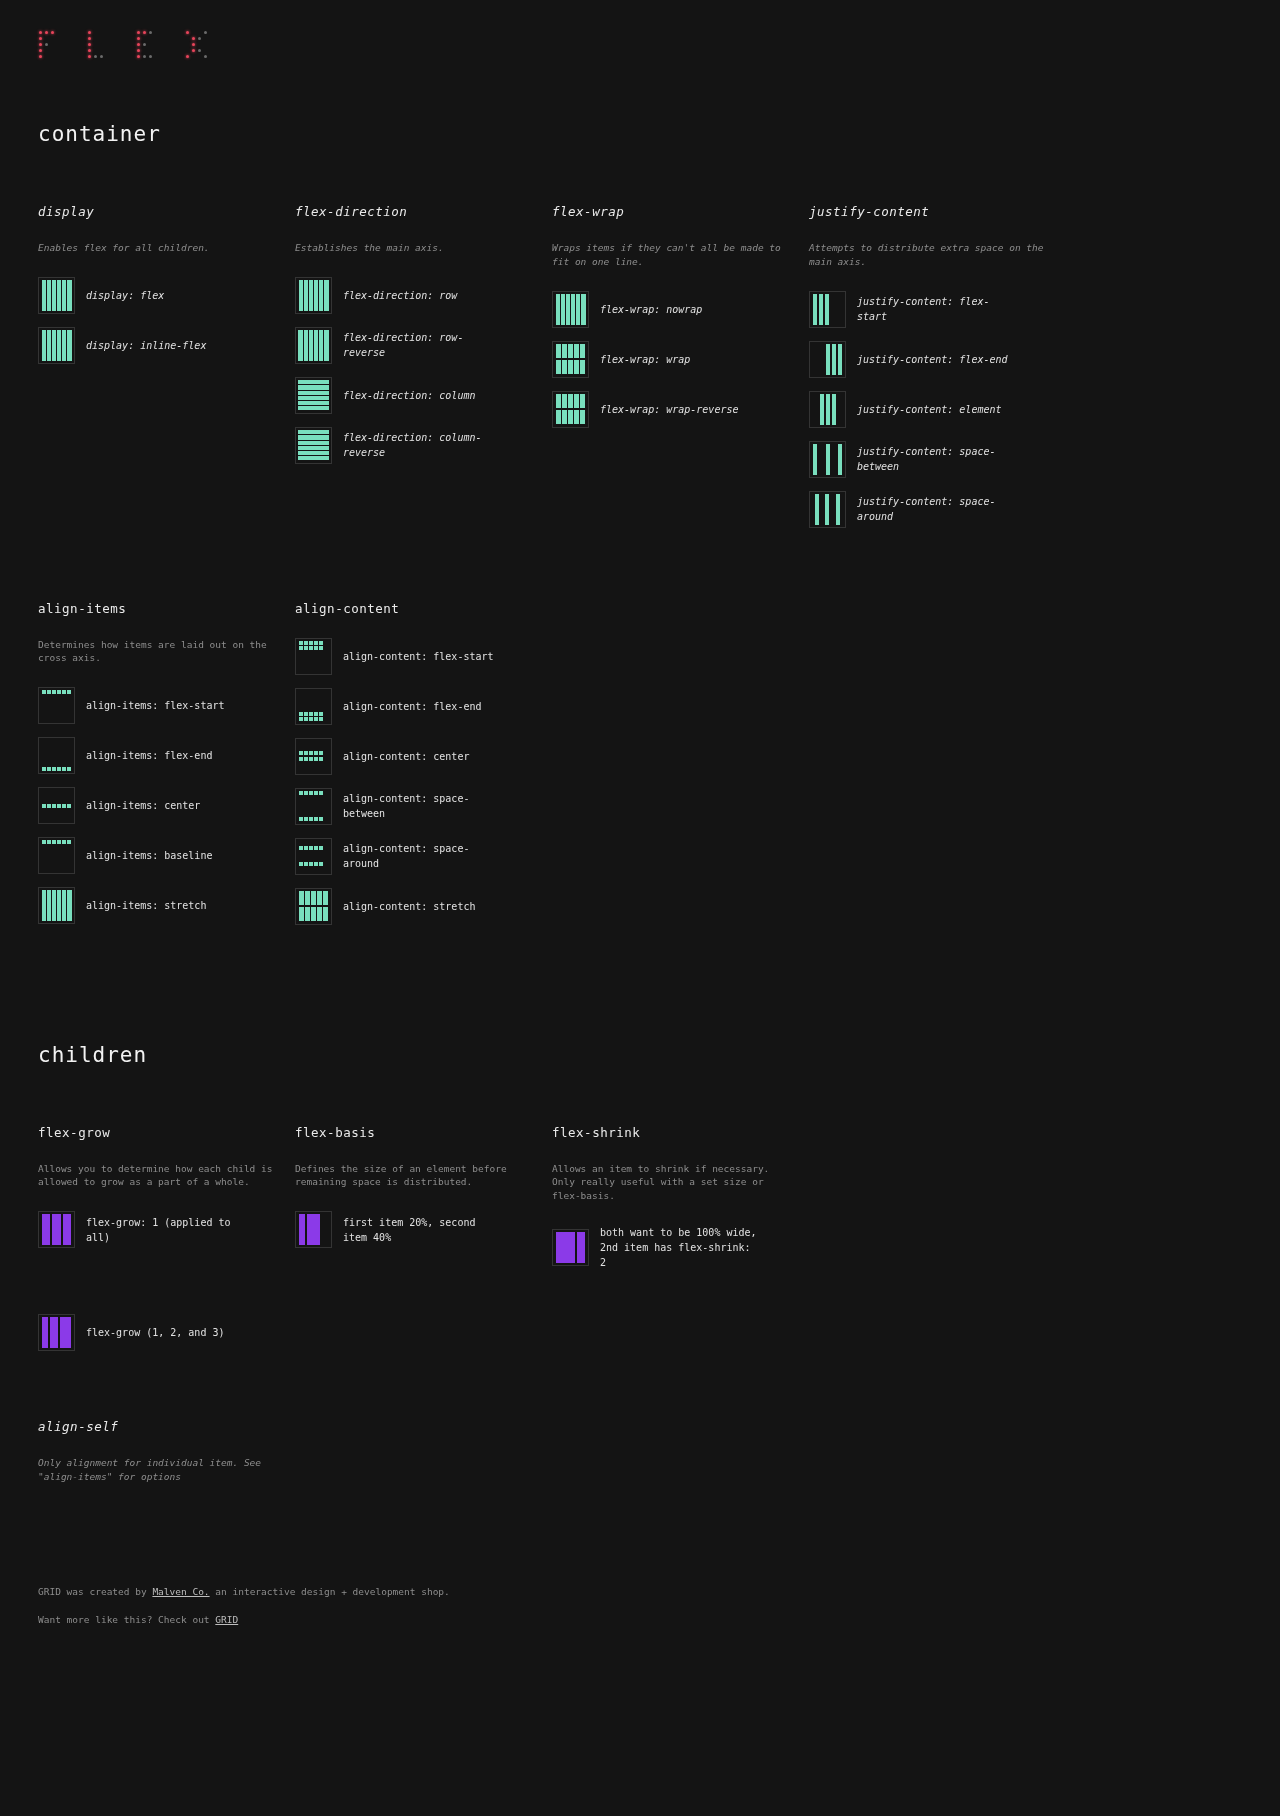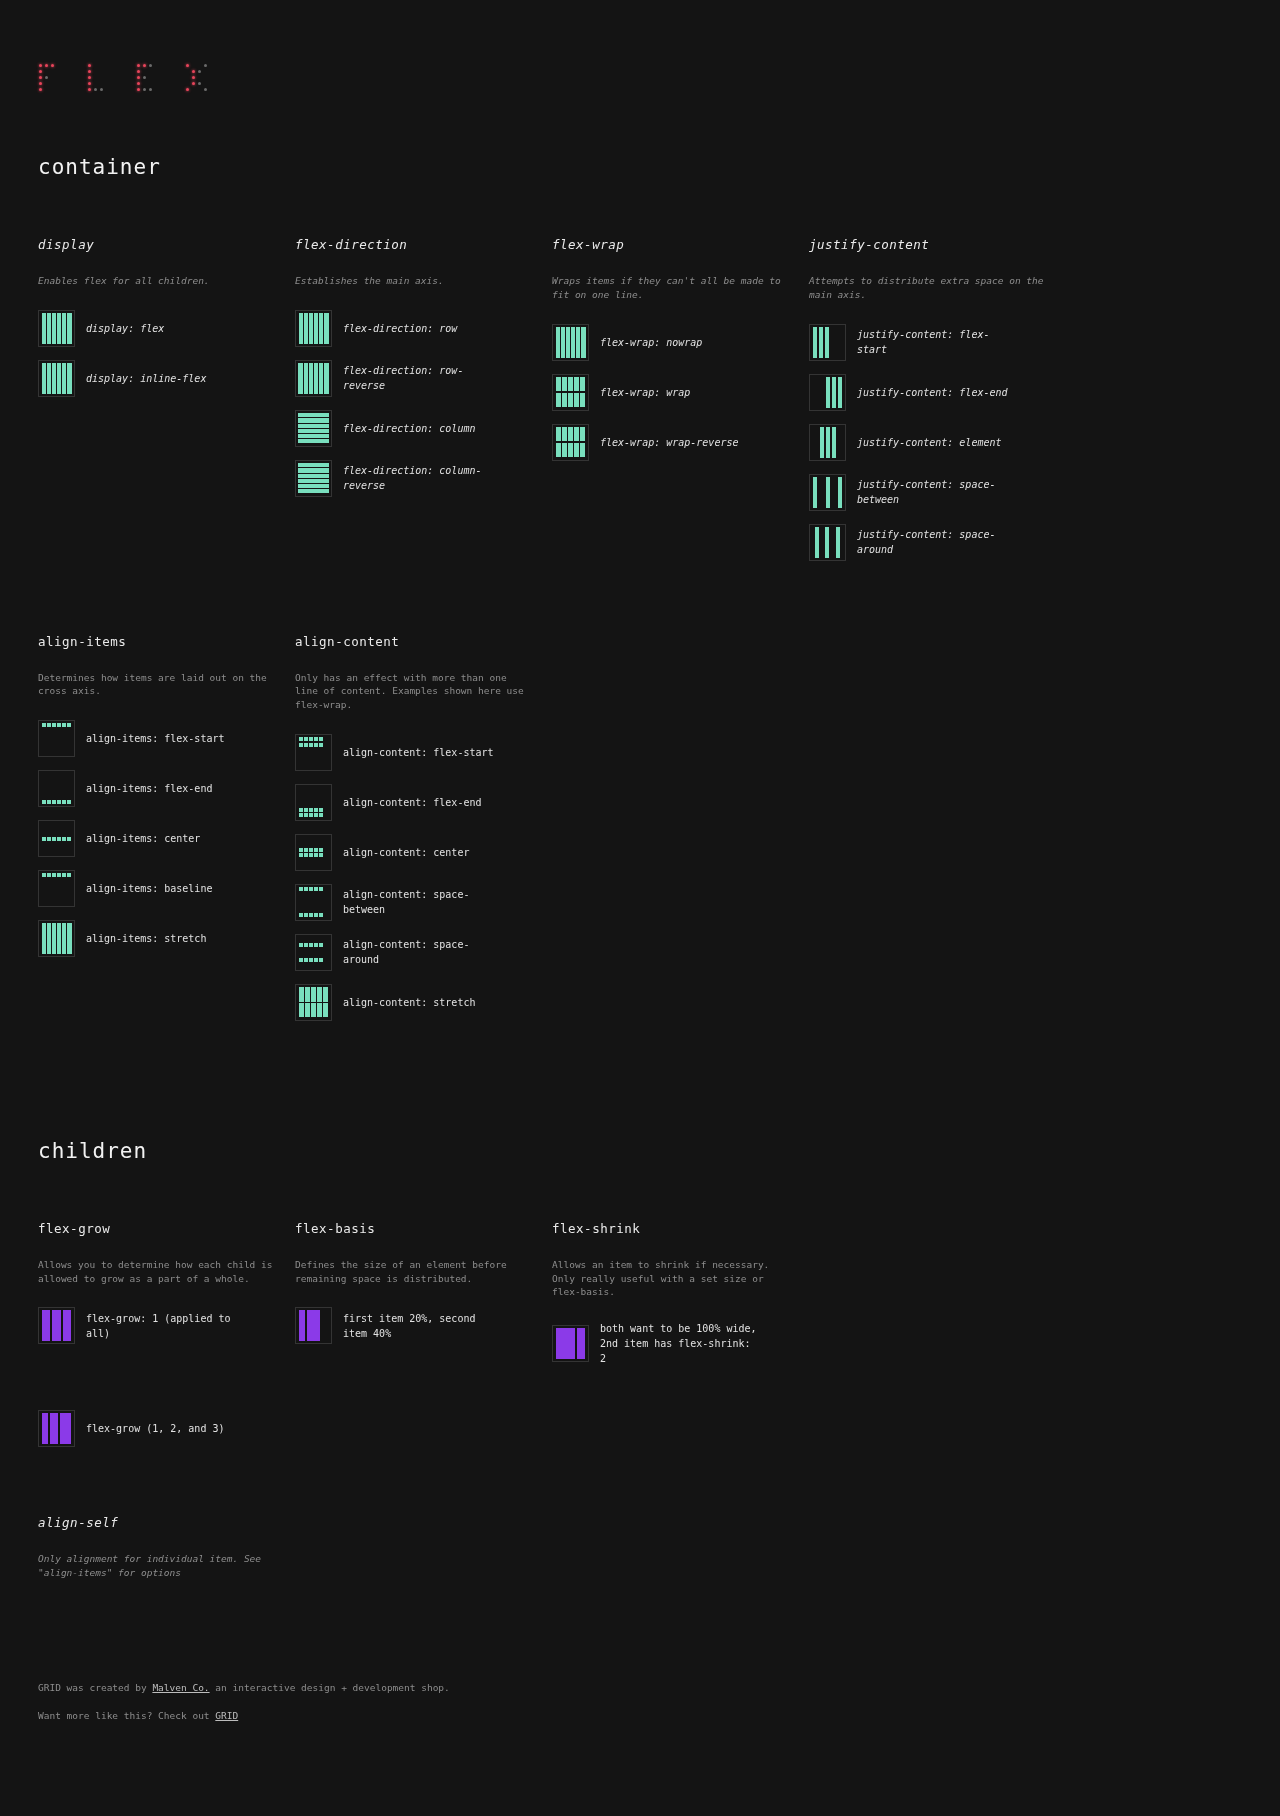--- a/index.html
+++ b/index.html
@@ -4,21 +4,21 @@
 <style>
   * { box-sizing: border-box; }
   html, body {
     margin: 0; padding: 0;
     background: #141414;
     width: 1280px;
     font-family: "DejaVu Sans Mono", "Liberation Mono", monospace;
   }
   body { position: relative; min-height: 1816px; }
 
-  .page { width: 1280px; padding: 0 38px; margin-top: 33px; }
+  .page { width: 1280px; padding: 0 38px; }
 
   
   #logo { padding-top: 30px; height: 72px; display: flex; align-items: flex-start; }
   .logo-word { display: flex; gap: 19px; }
   .logo-letter { display: grid; grid-template-columns: repeat(5, 6px); grid-template-rows: repeat(5, 6px); }
   .dot { width: 3px; height: 3px; border-radius: 50%; margin: 1px 0 0 1px; }
   .d-on  { background: #e8445a; box-shadow: 0 0 3px #e8445a; }
   .d-off { background: transparent; }
   .d-dim { background: #6a6a6a; }
 
@@ -513,21 +513,20 @@
                 <i></i>
               </div>
           </div>
           <div class="example-label">align-items: stretch</div>
         </div>
       </div>
     </div>
 
     <div class="prop-col">
       <h2 class="prop-name">align-content</h2>
-      <p class="prop-desc">Only has an effect with more than one line of content. Examples shown here use flex-wrap.</p>
       <div class="examples">
         <div class="example">
           <div class="demo">
             <div class="sq-wrap">
                 <i></i>
                 <i></i>
                 <i></i>
                 <i></i>
                 <i></i>
                 <i></i>

